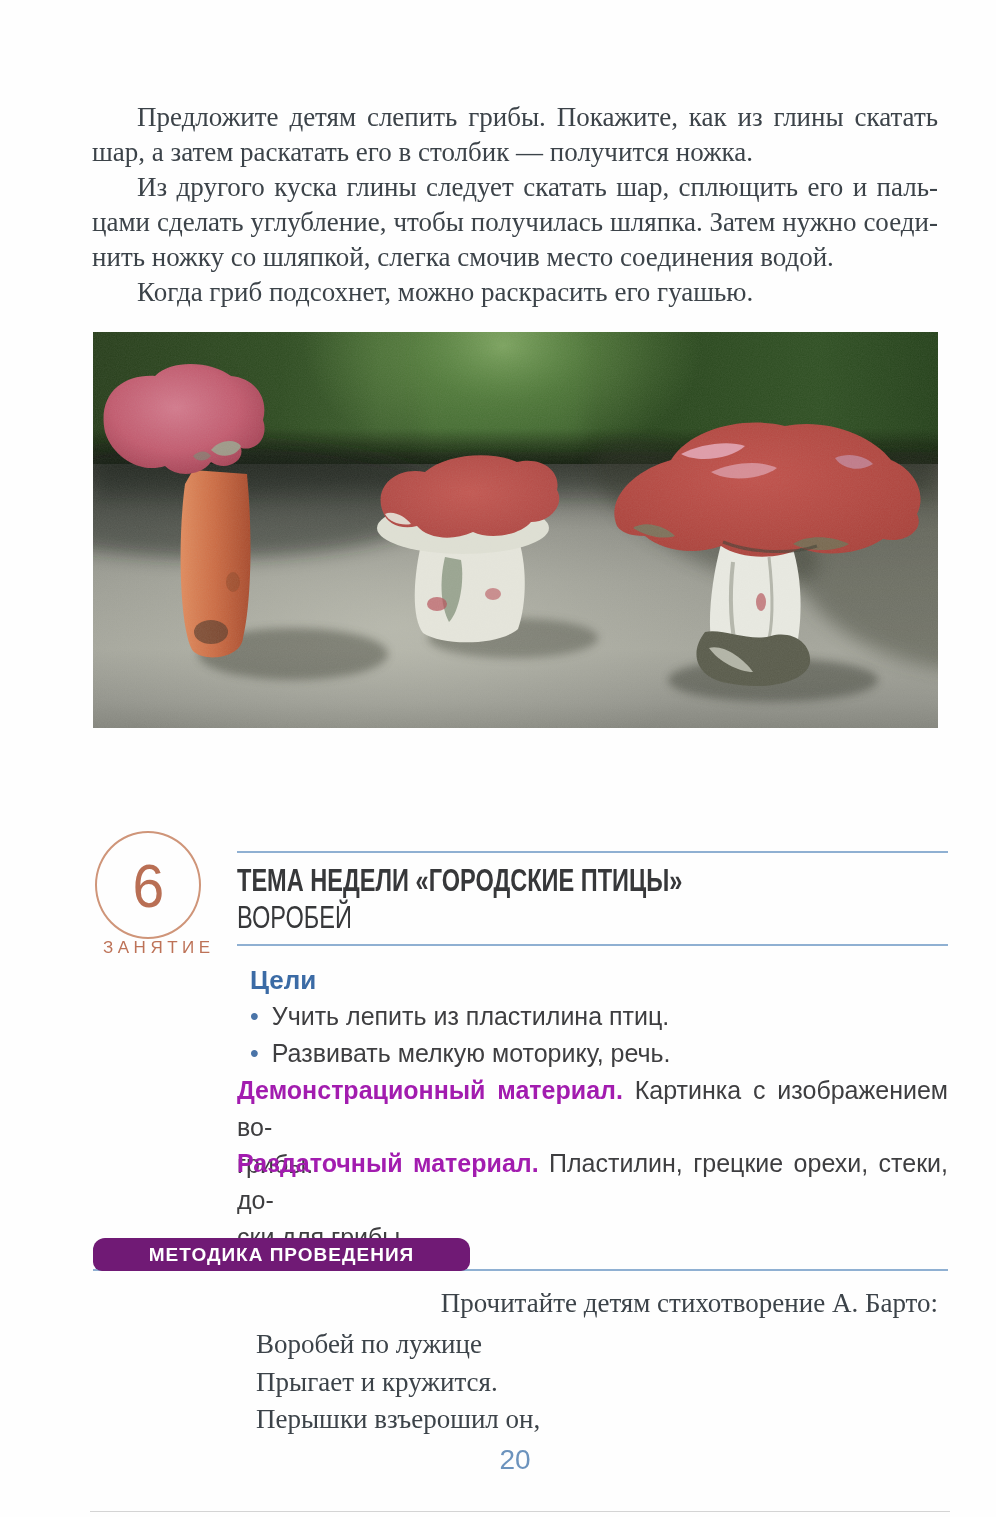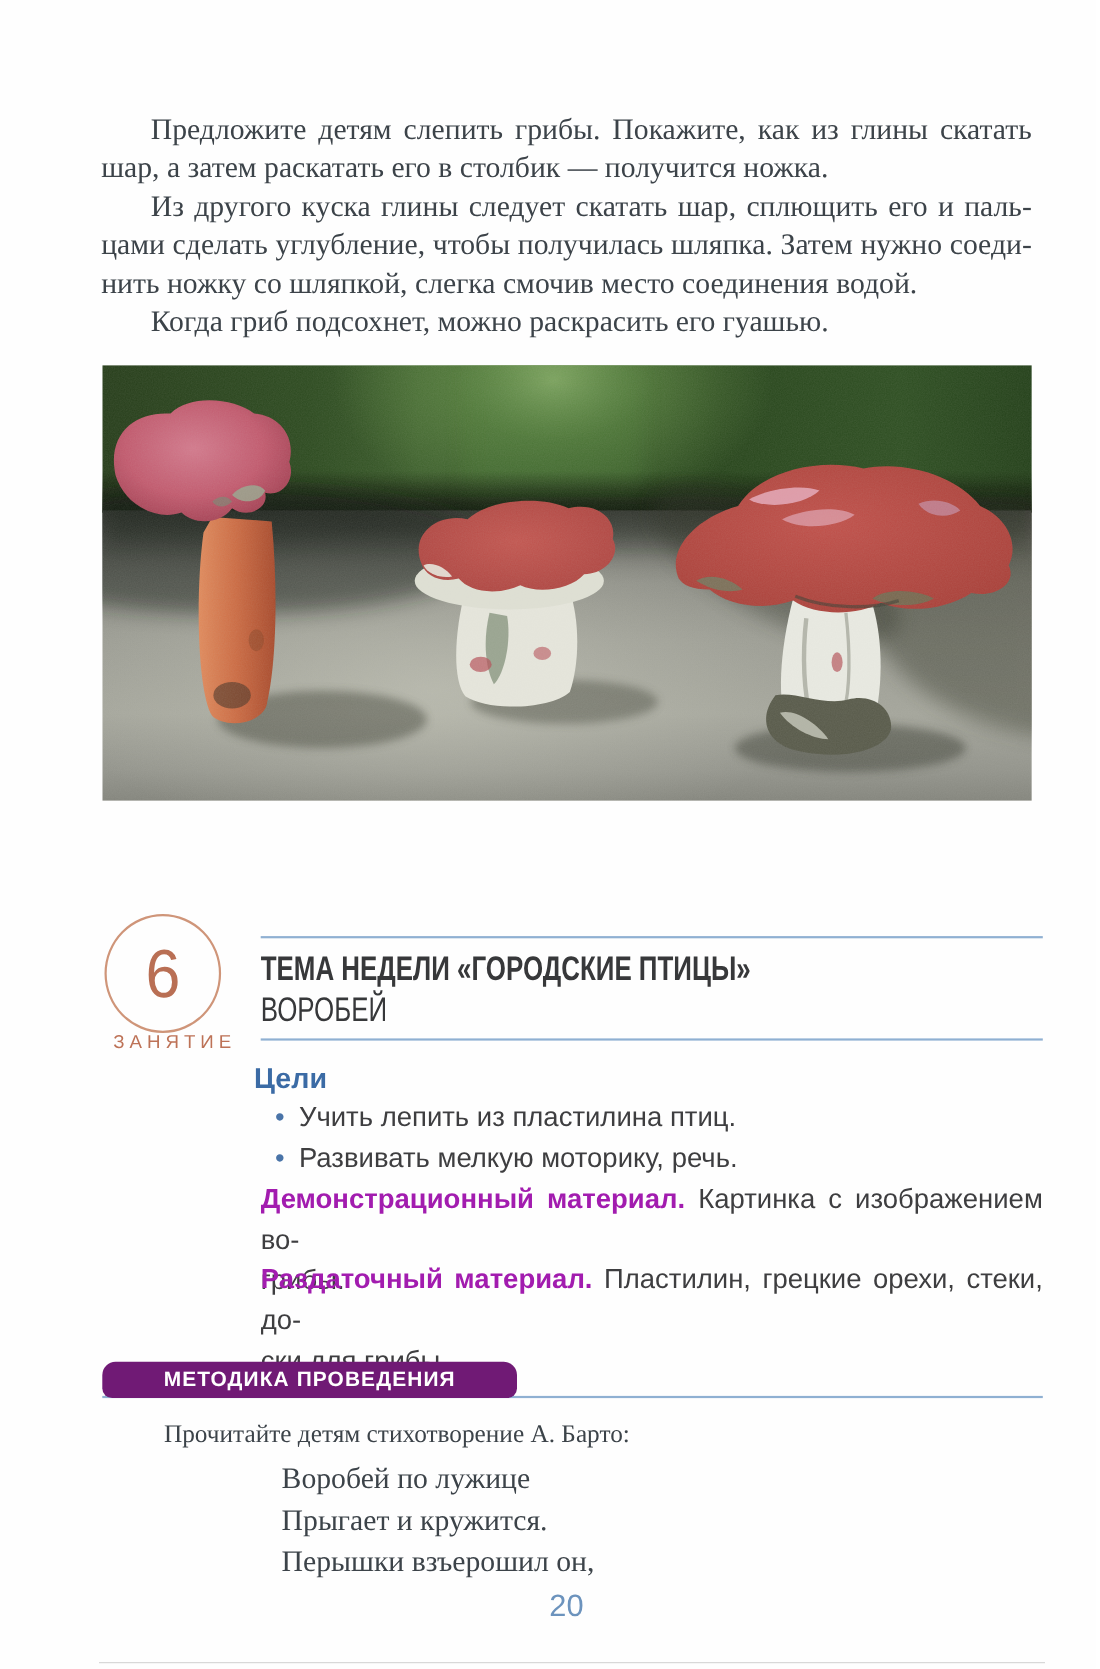--- a/index.html
+++ b/index.html
@@ -21,35 +21,35 @@
   .lesson-label{position:absolute;left:92px;top:938px;width:130px;font-family:"Liberation Sans","DejaVu Sans",sans-serif;
                 font-size:17px;letter-spacing:4.5px;color:#bd7257;margin-left:11px;}
   .title-block{position:absolute;left:237px;top:851px;width:711px;}
   .rule{height:2px;background:#8fb0d2;}
   .t1,.t2{font-family:"Liberation Sans","DejaVu Sans",sans-serif;color:#37383a;transform-origin:left center;
           transform:scaleX(.76);white-space:nowrap;}
   .t1{margin-top:9px;font-size:31px;font-weight:700;line-height:37px;}
   .t2{font-size:31px;font-weight:400;line-height:37px;margin-bottom:8px;}
   
   .sans{font-family:"Liberation Sans","DejaVu Sans",sans-serif;color:#3e3e40;}
-  .goals-heading{position:absolute;left:231px;top:965px;font-family:"Liberation Sans","DejaVu Sans",sans-serif;
+  .goals-heading{position:absolute;left:250px;top:965px;font-family:"Liberation Sans","DejaVu Sans",sans-serif;
                  font-size:26px;font-weight:700;color:#3b6ba5;}
   .bullet{position:absolute;left:250px;width:710px;font-size:25px;line-height:30px;}
   .bullet .dot::before{content:"•";color:#4a74a8;margin-right:13px;font-size:25px;}
   .b1{top:1001px;} .b2{top:1038px;}
   .mat{position:absolute;left:237px;width:711px;font-size:25px;line-height:37px;}
   .mat .mlabel{font-weight:700;color:#a21caf;}
   .dem{top:1072px;} .razd{top:1145px;}
   
   .badge-line{position:absolute;left:93px;top:1269px;width:855px;height:2px;background:#8fb0d2;}
   .badge{position:absolute;left:93px;top:1238px;width:377px;height:33px;background:#701a75;
          border-radius:12px 12px 9px 9px;display:flex;align-items:center;justify-content:center;}
   .badge span{font-family:"Liberation Sans","DejaVu Sans",sans-serif;font-size:19px;font-weight:700;
          color:#ffffff;letter-spacing:1px;}
-  .method-intro{position:absolute;left:104px;top:1286px;width:846px;font-size:23px;line-height:35px;text-indent:45px;}
+  .method-intro{position:absolute;left:92px;top:1286px;width:846px;font-size:27px;line-height:35px;text-indent:45px;text-align:right;}
   .poem{position:absolute;left:256px;top:1326px;font-size:27px;line-height:37.5px;}
   
   .pagenum{position:absolute;left:92px;top:1444px;width:846px;text-align:center;
            font-family:"Liberation Sans","DejaVu Sans",sans-serif;font-size:28px;color:#6c93bd;}
   .bottom-hairline{position:absolute;left:90px;top:1511px;width:860px;height:1px;background:#c9c9c9;opacity:.8;}
 </style>
 </head>
 <body>
 
 <div class="page">

